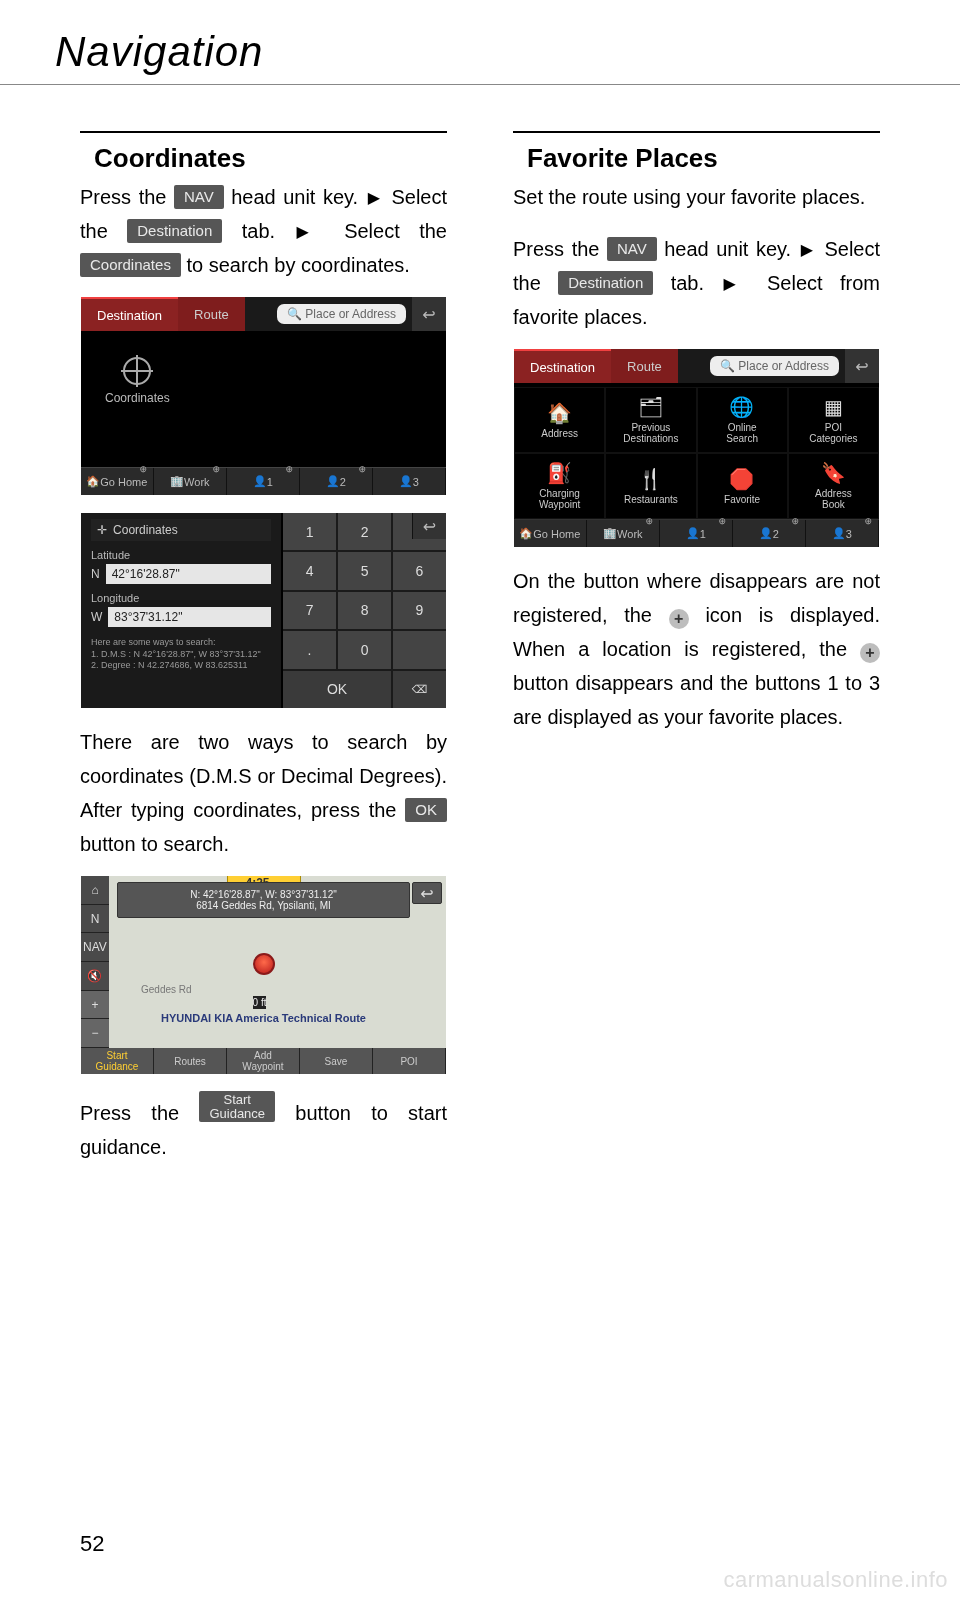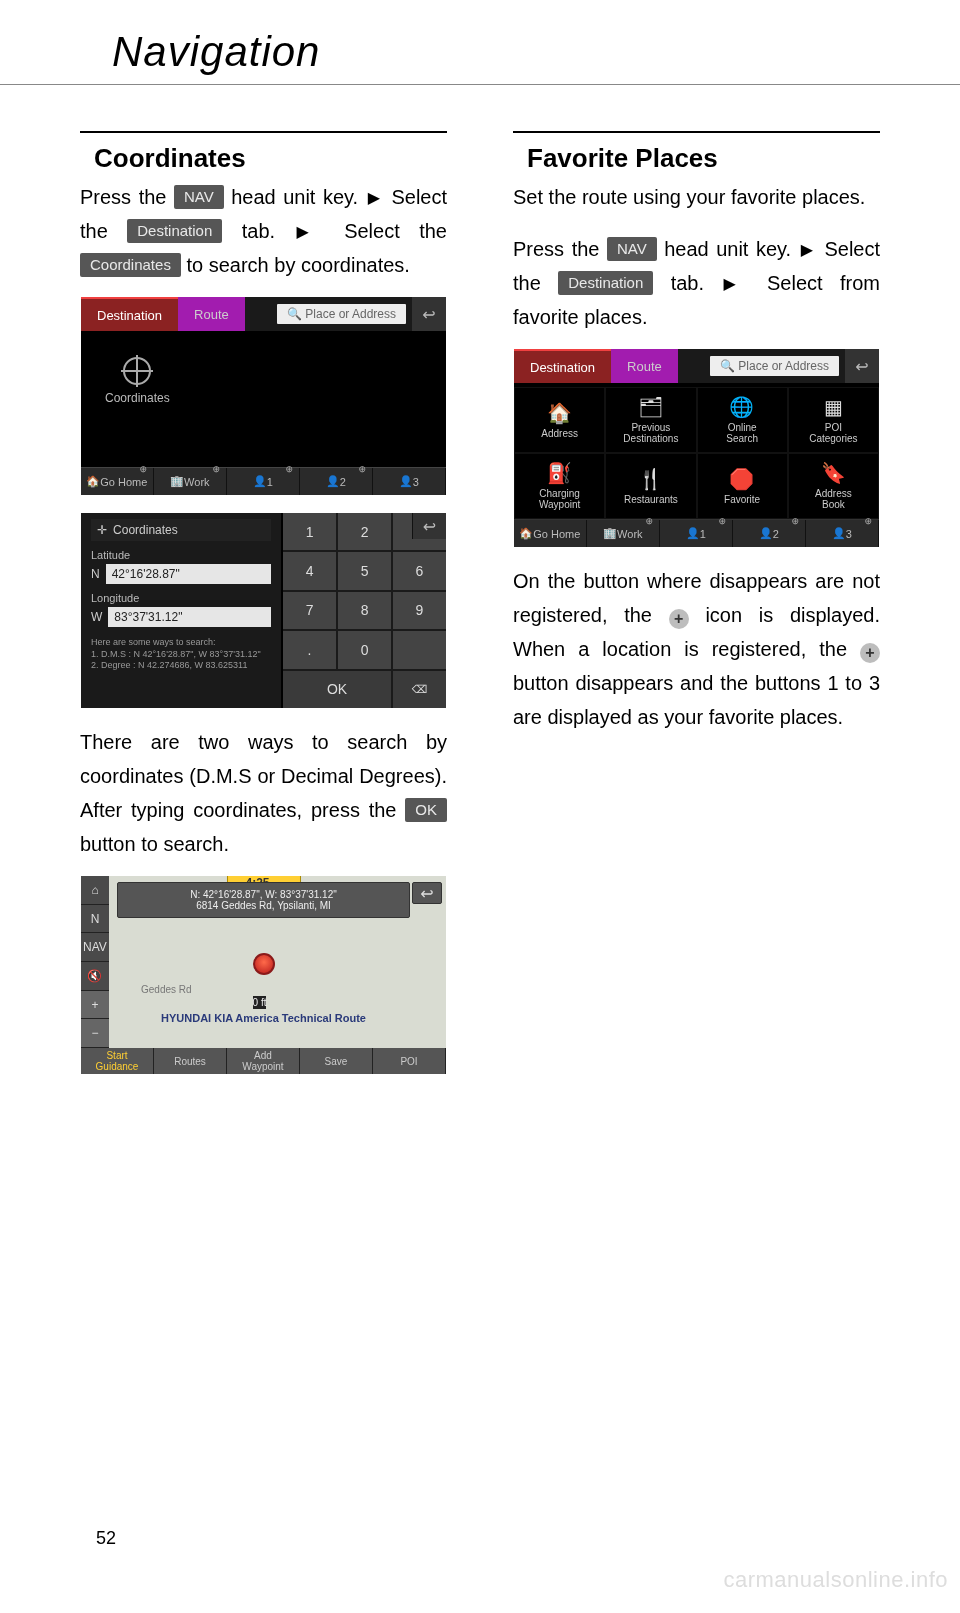--- a/index.html
+++ b/index.html
@@ -9,21 +9,21 @@
     background: #fff;
     font-family: Arial, Helvetica, sans-serif;
     color: #000;
     position: relative;
   }
   .page-title {
     font-size: 42px;
     font-weight: 500;
     font-style: italic;
     letter-spacing: 1px;
-    padding: 28px 0 8px 112px;
+    padding: 28px 0 8px 55px;
     font-family: "Arial Black", Arial, sans-serif;
   }
   .title-rule {
     width: 100%;
     height: 1px;
     background: #888;
     margin-bottom: 46px;
   }
   .cols {
     display: flex;
@@ -91,27 +91,27 @@
   .tabbar .tab {
     padding: 0 16px; height: 100%; display: flex; align-items: center;
     color: #ccc;
   }
   .tabbar .tab.active {
     background: #8b2222;
     color: #fff;
     border-top: 2px solid #f04040;
   }
   .tabbar .tab.secondary {
-    background: #a21caf;
+    background: #7f1d1d;
   }
   .tabbar .search {
     margin-left: auto;
     background: #eee;
     color: #666;
-    border-radius: 1px;
+    border-radius: 7px;
     font-size: 12px;
     padding: 3px 10px;
     margin-right: 6px;
   }
   .tabbar .back {
     width: 34px; height: 100%;
     background: #333;
     color: #bbb;
     display: flex; align-items: center; justify-content: center;
     font-size: 16px;
@@ -286,23 +286,22 @@
     font-size: 10px; text-align: center;
     border: 1px solid #111;
     line-height: 1.1;
   }
   .shot4 .cell .ic { font-size: 20px; color: #ddd;}
   .shot4 .favbar { border-top: 1px solid #333;}
 
   .page-number {
     position: absolute;
     left: 80px;
-    bottom: 64px;
-    font-size: 18px;
-    margin-left: 16px;
+    bottom: 56px;
+    font-size: 22px;
   }
   .watermark {
     position: absolute;
     right: 12px;
     bottom: 20px;
     color: #ddd;
     font-size: 22px;
     letter-spacing: 0.5px;
   }
 </style>
@@ -426,20 +425,27 @@
         </div>
         <div class="bb">Routes</div>
         <div class="bb">
           <span><span>Add</span><br><span>Waypoint</span></span>
         </div>
         <div class="bb">Save</div>
         <div class="bb">POI</div>
       </div>
     </div>
 
+    <p class="body-text">
+      <span class="seg">Press the </span>
+      <span class="btn-chip two-line">
+        <span>Start</span><br><span>Guidance</span>
+      </span>
+      <span class="seg"> button to start guidance.</span>
+    </p>
   </div>
 
   <div class="col">
     <div class="section-rule"></div>
     <h2 class="section-heading">Favorite Places</h2>
 
     <p class="body-text">Set the route using your favorite places.</p>
     <br>
     <p class="body-text">
       <span class="seg">Press the </span>

